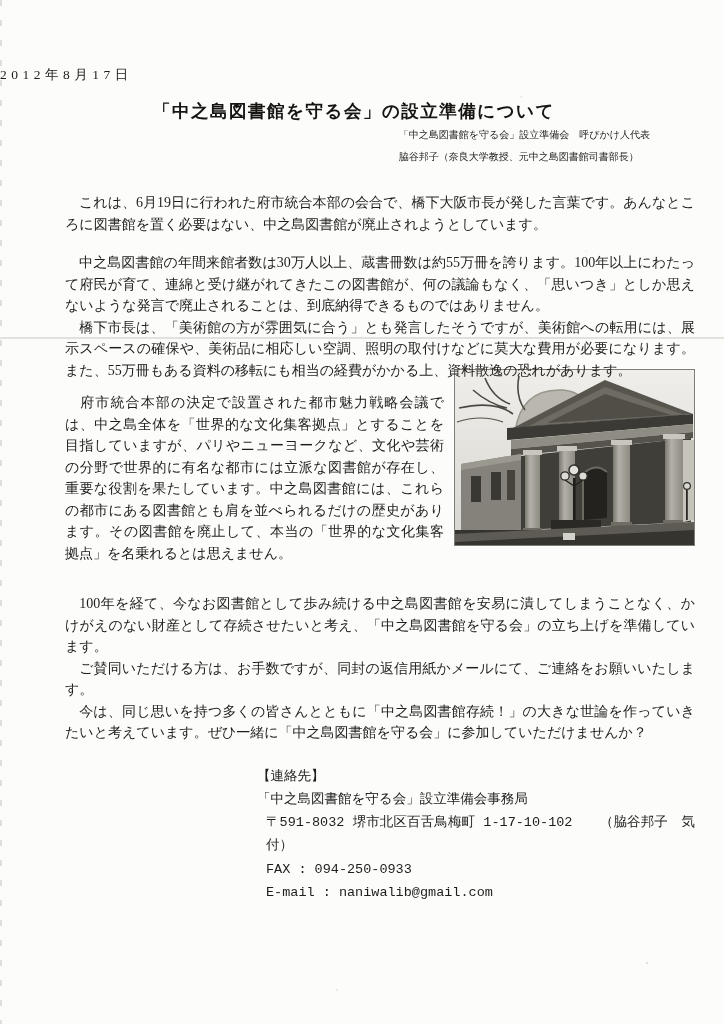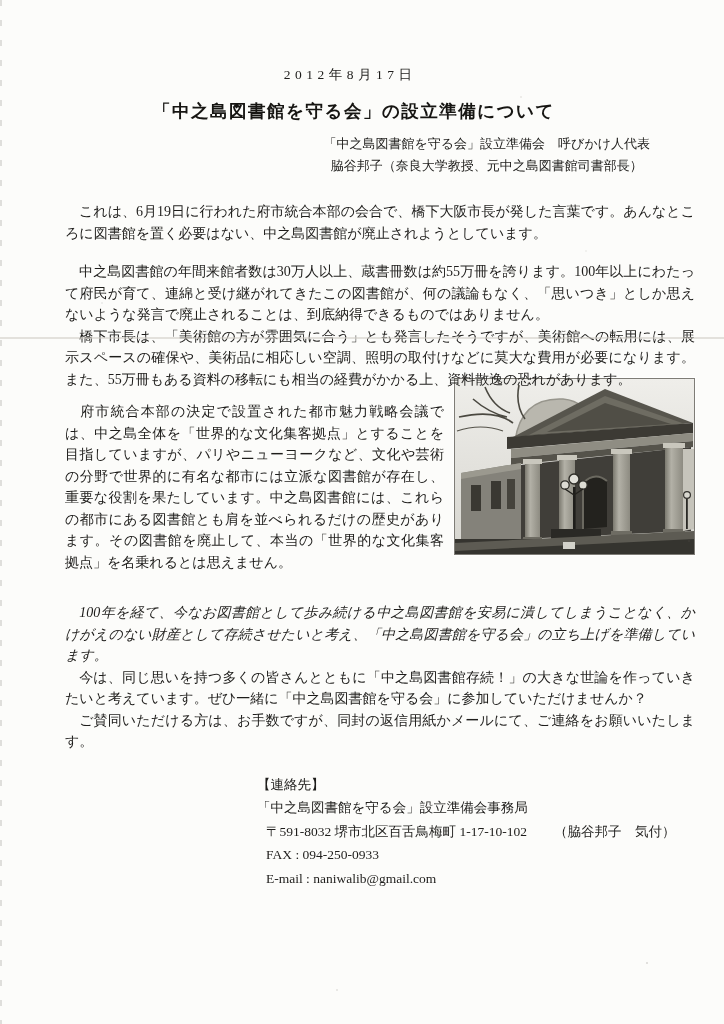--- a/index.html
+++ b/index.html
@@ -33,71 +33,70 @@
       646px 962px 0 0 rgba(110,108,100,0.25),
       336px 989px 0 0 rgba(110,108,100,0.18),
       101px 302px 0 0 rgba(110,108,100,0.12),
       585px 250px 0 0 rgba(110,108,100,0.10),
       688px 540px 0 0 rgba(110,108,100,0.14);
     z-index:4;
   }
 
   .date {
     padding:66px 24px 0 0;
-    text-align:center;
+    text-align:left;
     font-size:13.5px;
     letter-spacing:4.5px;
   }
   .title {
     margin:15px 0 0;
     text-align:center;
     transform:translateX(-8px);
     font-size:17.5px;
     font-weight:bold;
     letter-spacing:1.5px;
     color:#161512;
   }
   .byline {
     width:fit-content;
-    margin:10px 74px 0 auto;
-    text-align:center;
-    font-size:13px;
+    margin:1px 74px 0 auto;
+    font-size:10px;
     line-height:22px;
   }
 
   .body {
     padding:24px 29px 0 65px;
     font-size:14px;
     line-height:21.5px;
     text-align:justify;
     text-justify:inter-ideograph;
   }
   .body p { margin:0; }
   p.gap-lg { margin-top:21px; }
   p.gap-md { margin-top:17px; }
   p.gap-photo { margin-top:11px; }
-  p.gap-after-photo { margin-top:29px; clear:both;font-style:italic; }
+  p.gap-after-photo { margin-top:29px; clear:both; }
 
   .photo-wrap {
     float:right;
     width:239px; height:175px;
     margin:-23px 0 6px 10px;
     border:1px solid #7e7c76;
     box-shadow:0 0 0 1px rgba(255,255,255,0.8);
     background:#d8d7d1;
   }
   .photo-wrap svg { display:block; }
 
   .contact {
     margin-top:20px;
     padding-left:192px;
     font-size:13.5px;
     line-height:23.5px;
   }
-  .contact .detail { padding-left:9px; }
+  .contact .detail { padding-left:9px;font-family:Liberation Mono, monospace; }
 </style>
 </head>
 <body>
 
 <div class="page">
   <div class="scan-edge"></div>
   <div class="scan-line"></div>
   <div class="speckles"></div>
 
   <div class="date">2012年8月17日</div>
@@ -169,22 +168,22 @@
           <rect x="96" y="150" width="50" height="12" fill="#2a2925"></rect>
           <rect x="0" y="160" width="239" height="15" fill="#35342f"></rect>
           <polygon points="0,164 239,152 239,160 0,172" fill="#5d5b53"></polygon>
           <rect x="108" y="163" width="12" height="7" fill="#d3d2ca"></rect>
         </svg>
       </span>
       <span>　府市統合本部の決定で設置された都市魅力戦略会議では、中之島全体を「世界的な文化集客拠点」とすることを目指していますが、パリやニューヨークなど、文化や芸術の分野で世界的に有名な都市には立派な図書館が存在し、重要な役割を果たしています。中之島図書館には、これらの都市にある図書館とも肩を並べられるだけの歴史があります。その図書館を廃止して、本当の「世界的な文化集客拠点」を名乗れるとは思えません。</span>
     </p>
 
     <p class="gap-after-photo">　100年を経て、今なお図書館として歩み続ける中之島図書館を安易に潰してしまうことなく、かけがえのない財産として存続させたいと考え、「中之島図書館を守る会」の立ち上げを準備しています。</p>
+    <p>　ご賛同いただける方は、お手数ですが、同封の返信用紙かメールにて、ご連絡をお願いいたします。</p>
     <p>　今は、同じ思いを持つ多くの皆さんとともに「中之島図書館存続！」の大きな世論を作っていきたいと考えています。ぜひ一緒に「中之島図書館を守る会」に参加していただけませんか？</p>
-    <p>　ご賛同いただける方は、お手数ですが、同封の返信用紙かメールにて、ご連絡をお願いいたします。</p>
 
     <div class="contact">
       <div>【連絡先】</div>
       <div>「中之島図書館を守る会」設立準備会事務局</div>
       <div class="detail">〒591-8032 堺市北区百舌鳥梅町 1-17-10-102　　（脇谷邦子　気付）</div>
       <div class="detail">FAX :  094-250-0933</div>
       <div class="detail">E-mail : naniwalib@gmail.com</div>
     </div>
   </div>
 </div>

